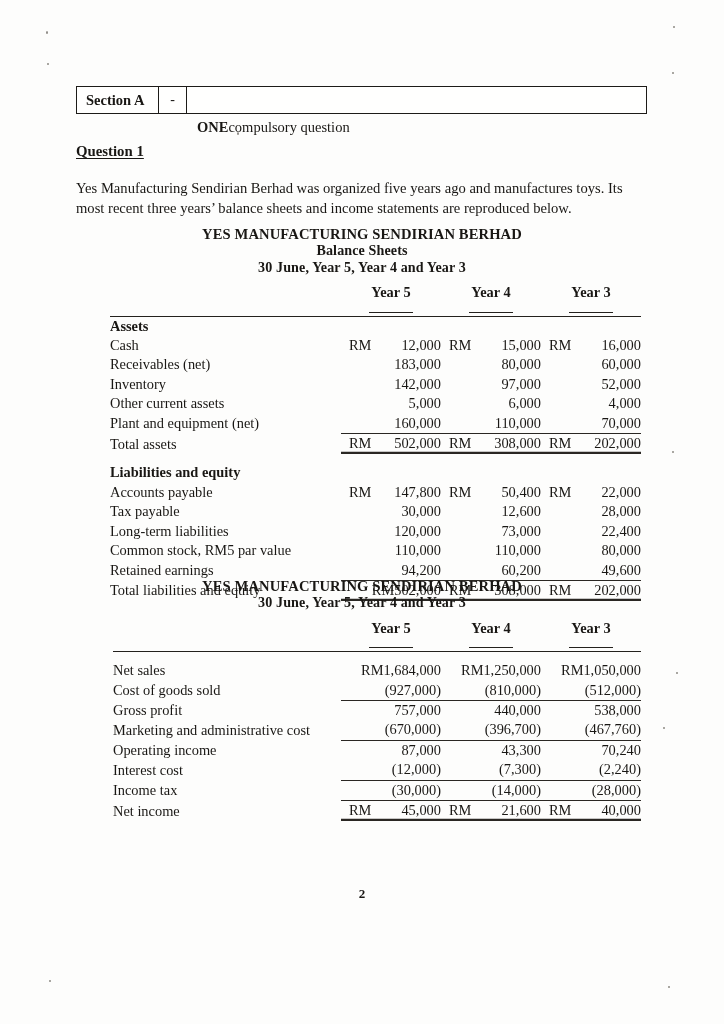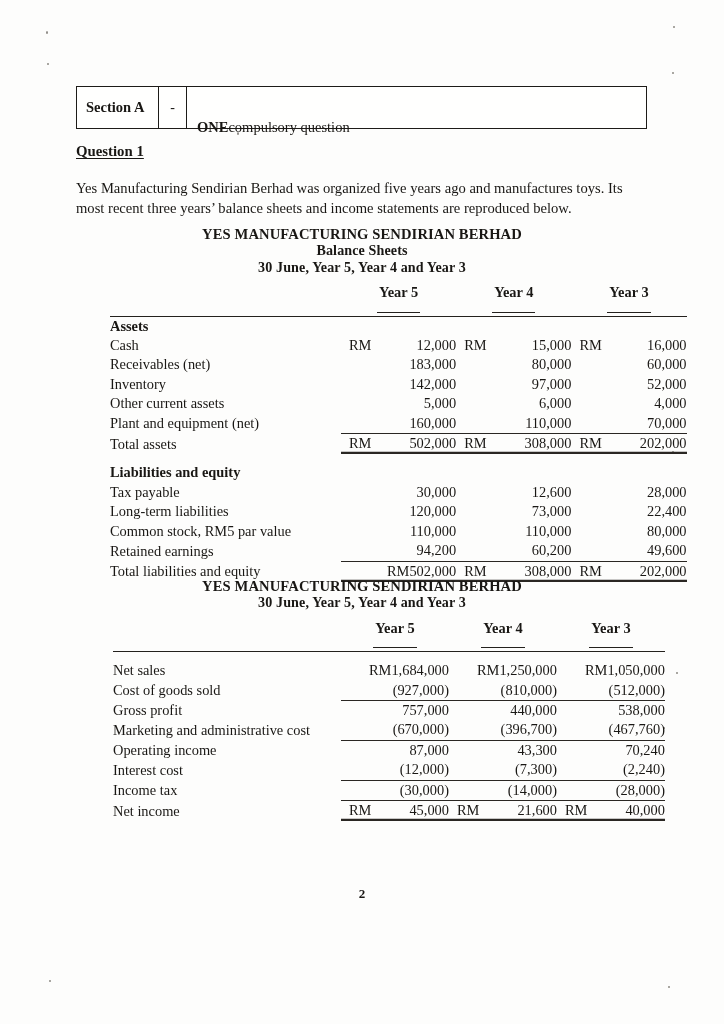--- a/index.html
+++ b/index.html
@@ -22,21 +22,21 @@
     background: #8d8a85;
     border-radius: 50%;
   }
 
   
   .section-box {
     position: absolute;
     left: 76px;
     top: 86px;
     width: 571px;
-    height: 43px;
+    height: 28px;
     border: 1.4px solid #1d1b18;
     display: flex;
     align-items: stretch;
     box-sizing: border-box;
     background: #fffffe;
   }
   .section-cell {
     display: flex;
     align-items: center;
     box-sizing: border-box;
@@ -111,21 +111,21 @@
     line-height: 19.4px;
     height: 19.4px;
   }
   td.lbl { width: 231px; padding-left: 0; }
   td.num {
     width: 100px;
     text-align: right;
     padding-right: 8px;
   }
   
-  .rmrow { display: flex; justify-content: space-between; gap: 38px; }
+  .rmrow { display: flex; justify-content: space-between; }
   .rmrow .rm { padding-left: 8px; }
   .rmrow .amt { }
 
   
   tr.yearhead td { padding-bottom: 1px; }
   td.yr {
     text-align: center;
     font-weight: bold;
     font-size: 14.4px;
   }
@@ -301,20 +301,41 @@
       </tr>
 
       <tr>
         <td class="lbl sec-head">Liabilities and equity</td>
         <td class="num"></td>
             <td class="num"></td>
             <td class="num"></td>
       </tr>
 
       <tr>
+        <td class="lbl">Accounts payable</td>
+        <td class="num">
+              <span class="rmrow">
+                <span class="rm">RM</span>
+                <span class="amt">147,800</span>
+              </span>
+            </td>
+        <td class="num">
+              <span class="rmrow">
+                <span class="rm">RM</span>
+                <span class="amt">50,400</span>
+              </span>
+            </td>
+        <td class="num">
+              <span class="rmrow">
+                <span class="rm">RM</span>
+                <span class="amt">22,000</span>
+              </span>
+            </td>
+      </tr>
+      <tr>
         <td class="lbl">Tax payable</td>
         <td class="num">30,000</td>
         <td class="num">12,600</td>
         <td class="num">28,000</td>
       </tr>
       <tr>
         <td class="lbl">Long-term liabilities</td>
         <td class="num">120,000</td>
         <td class="num">73,000</td>
         <td class="num">22,400</td>

